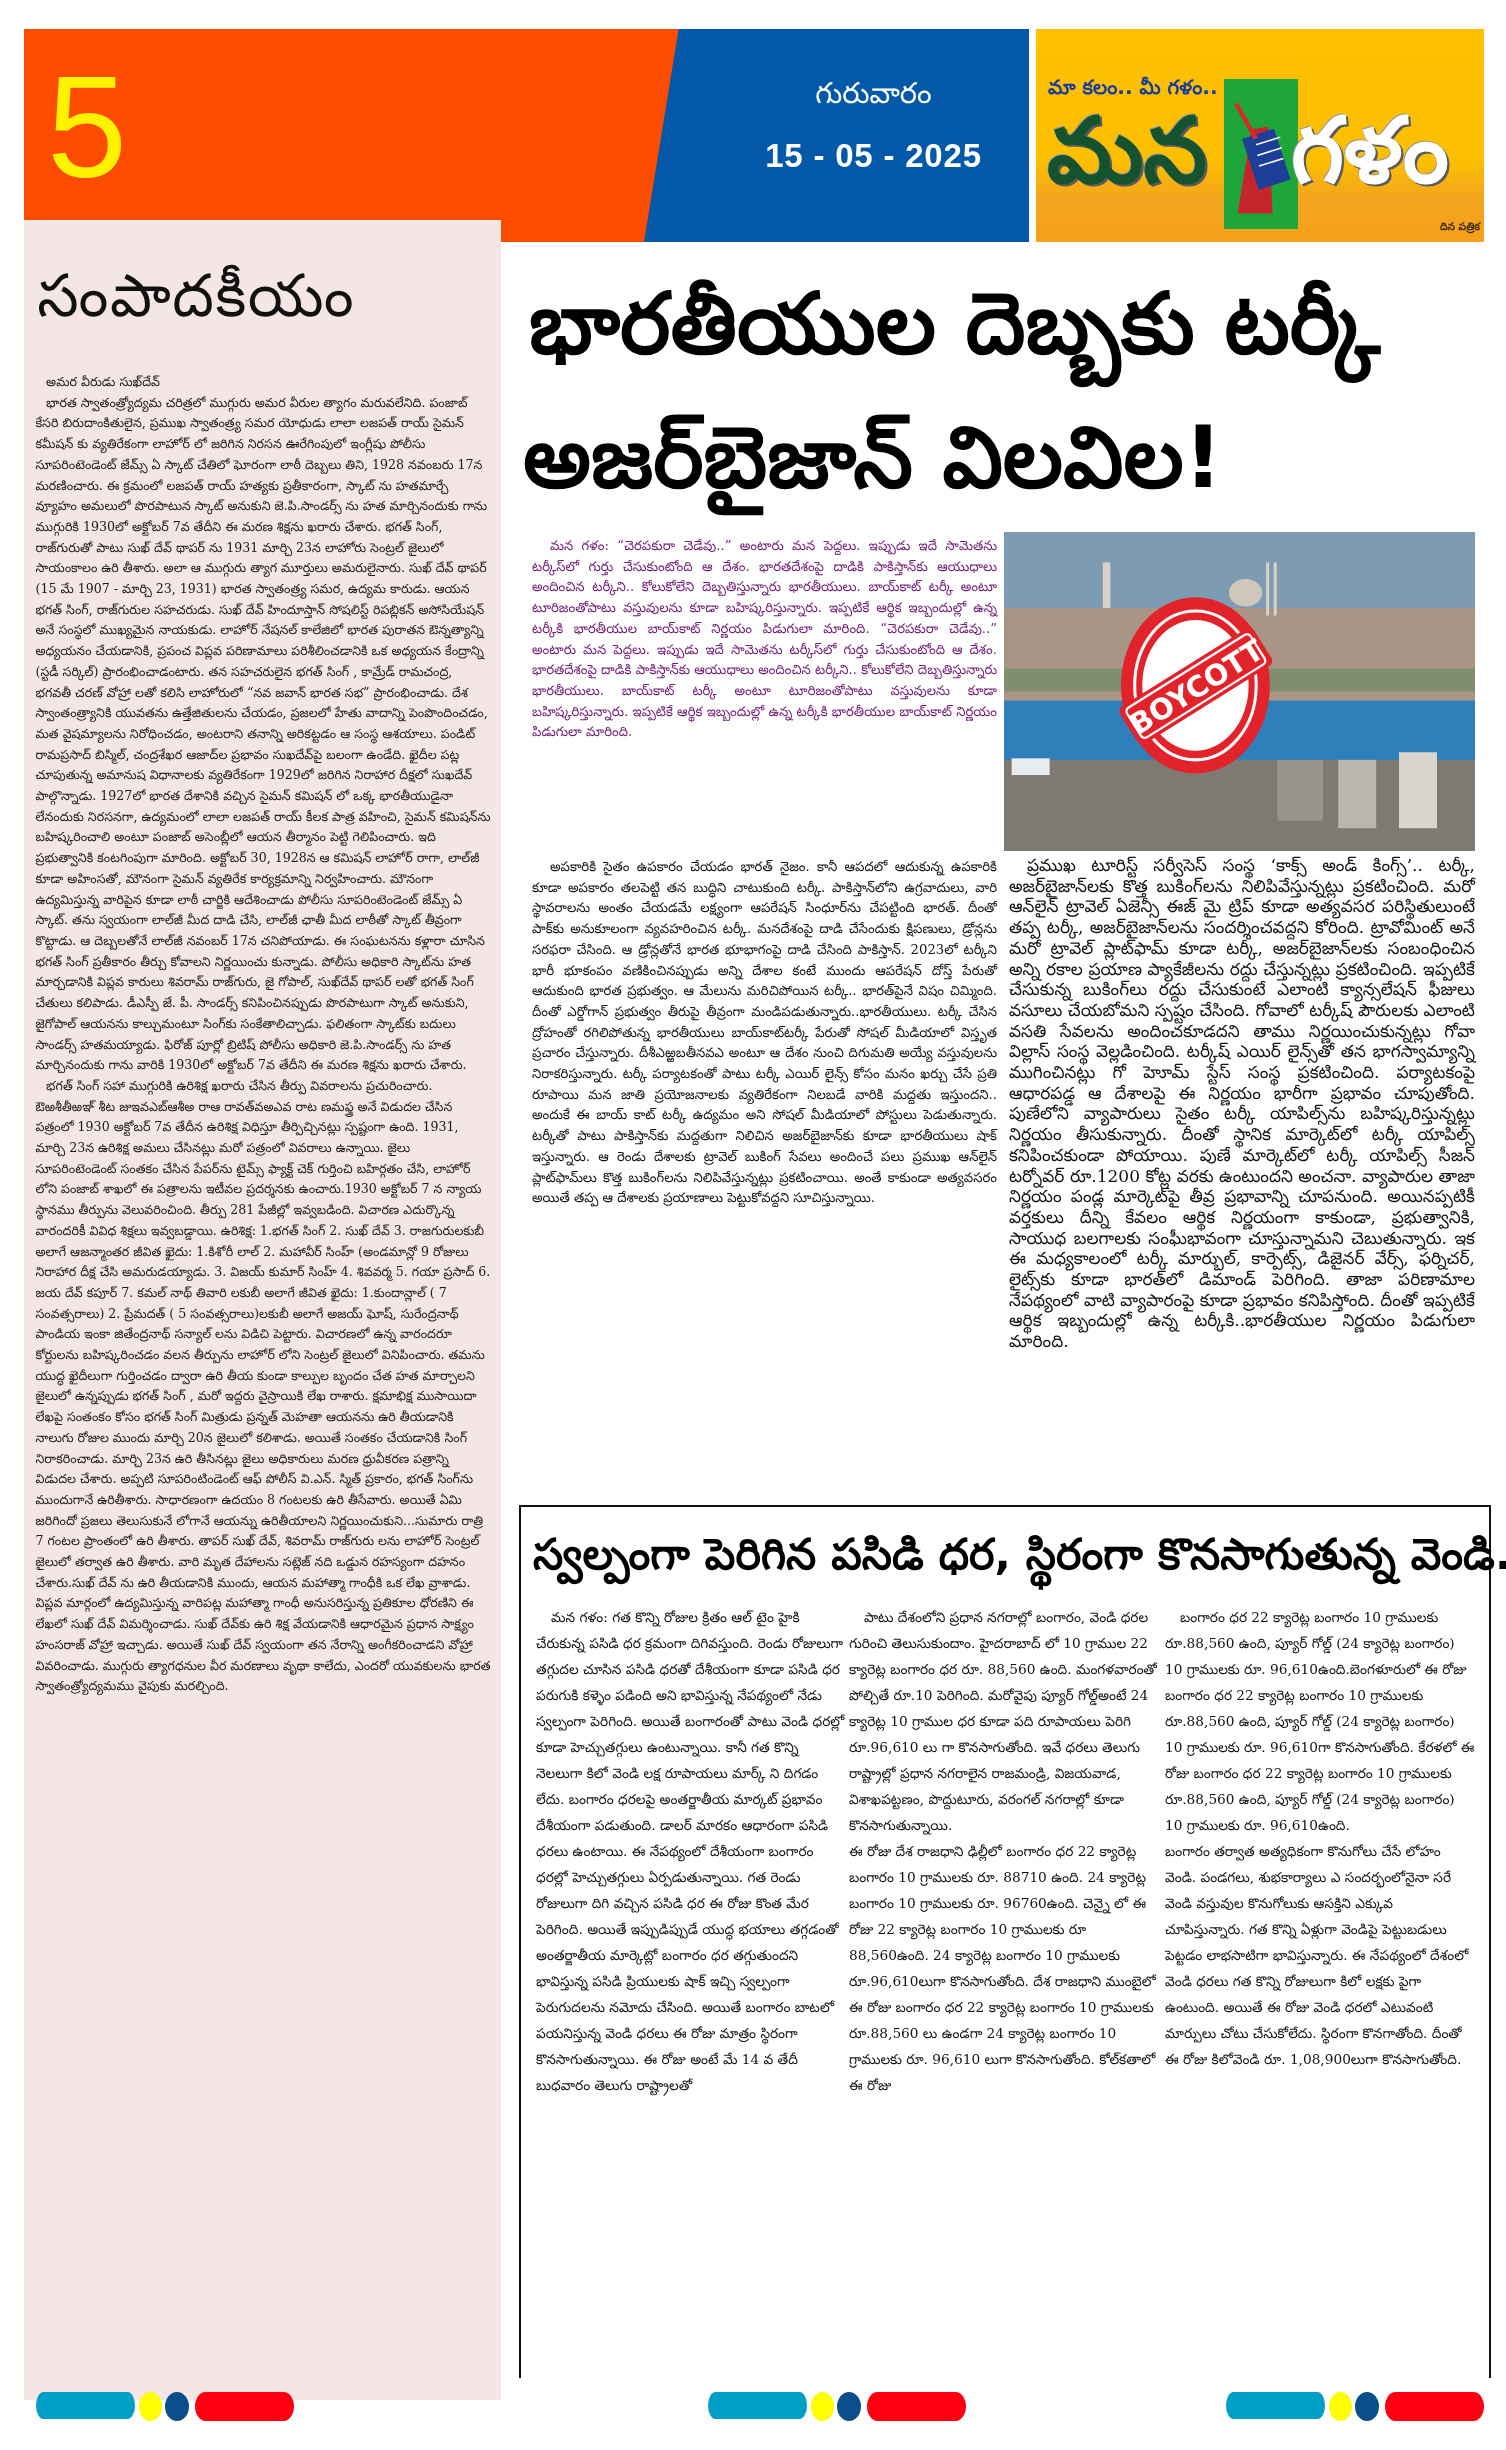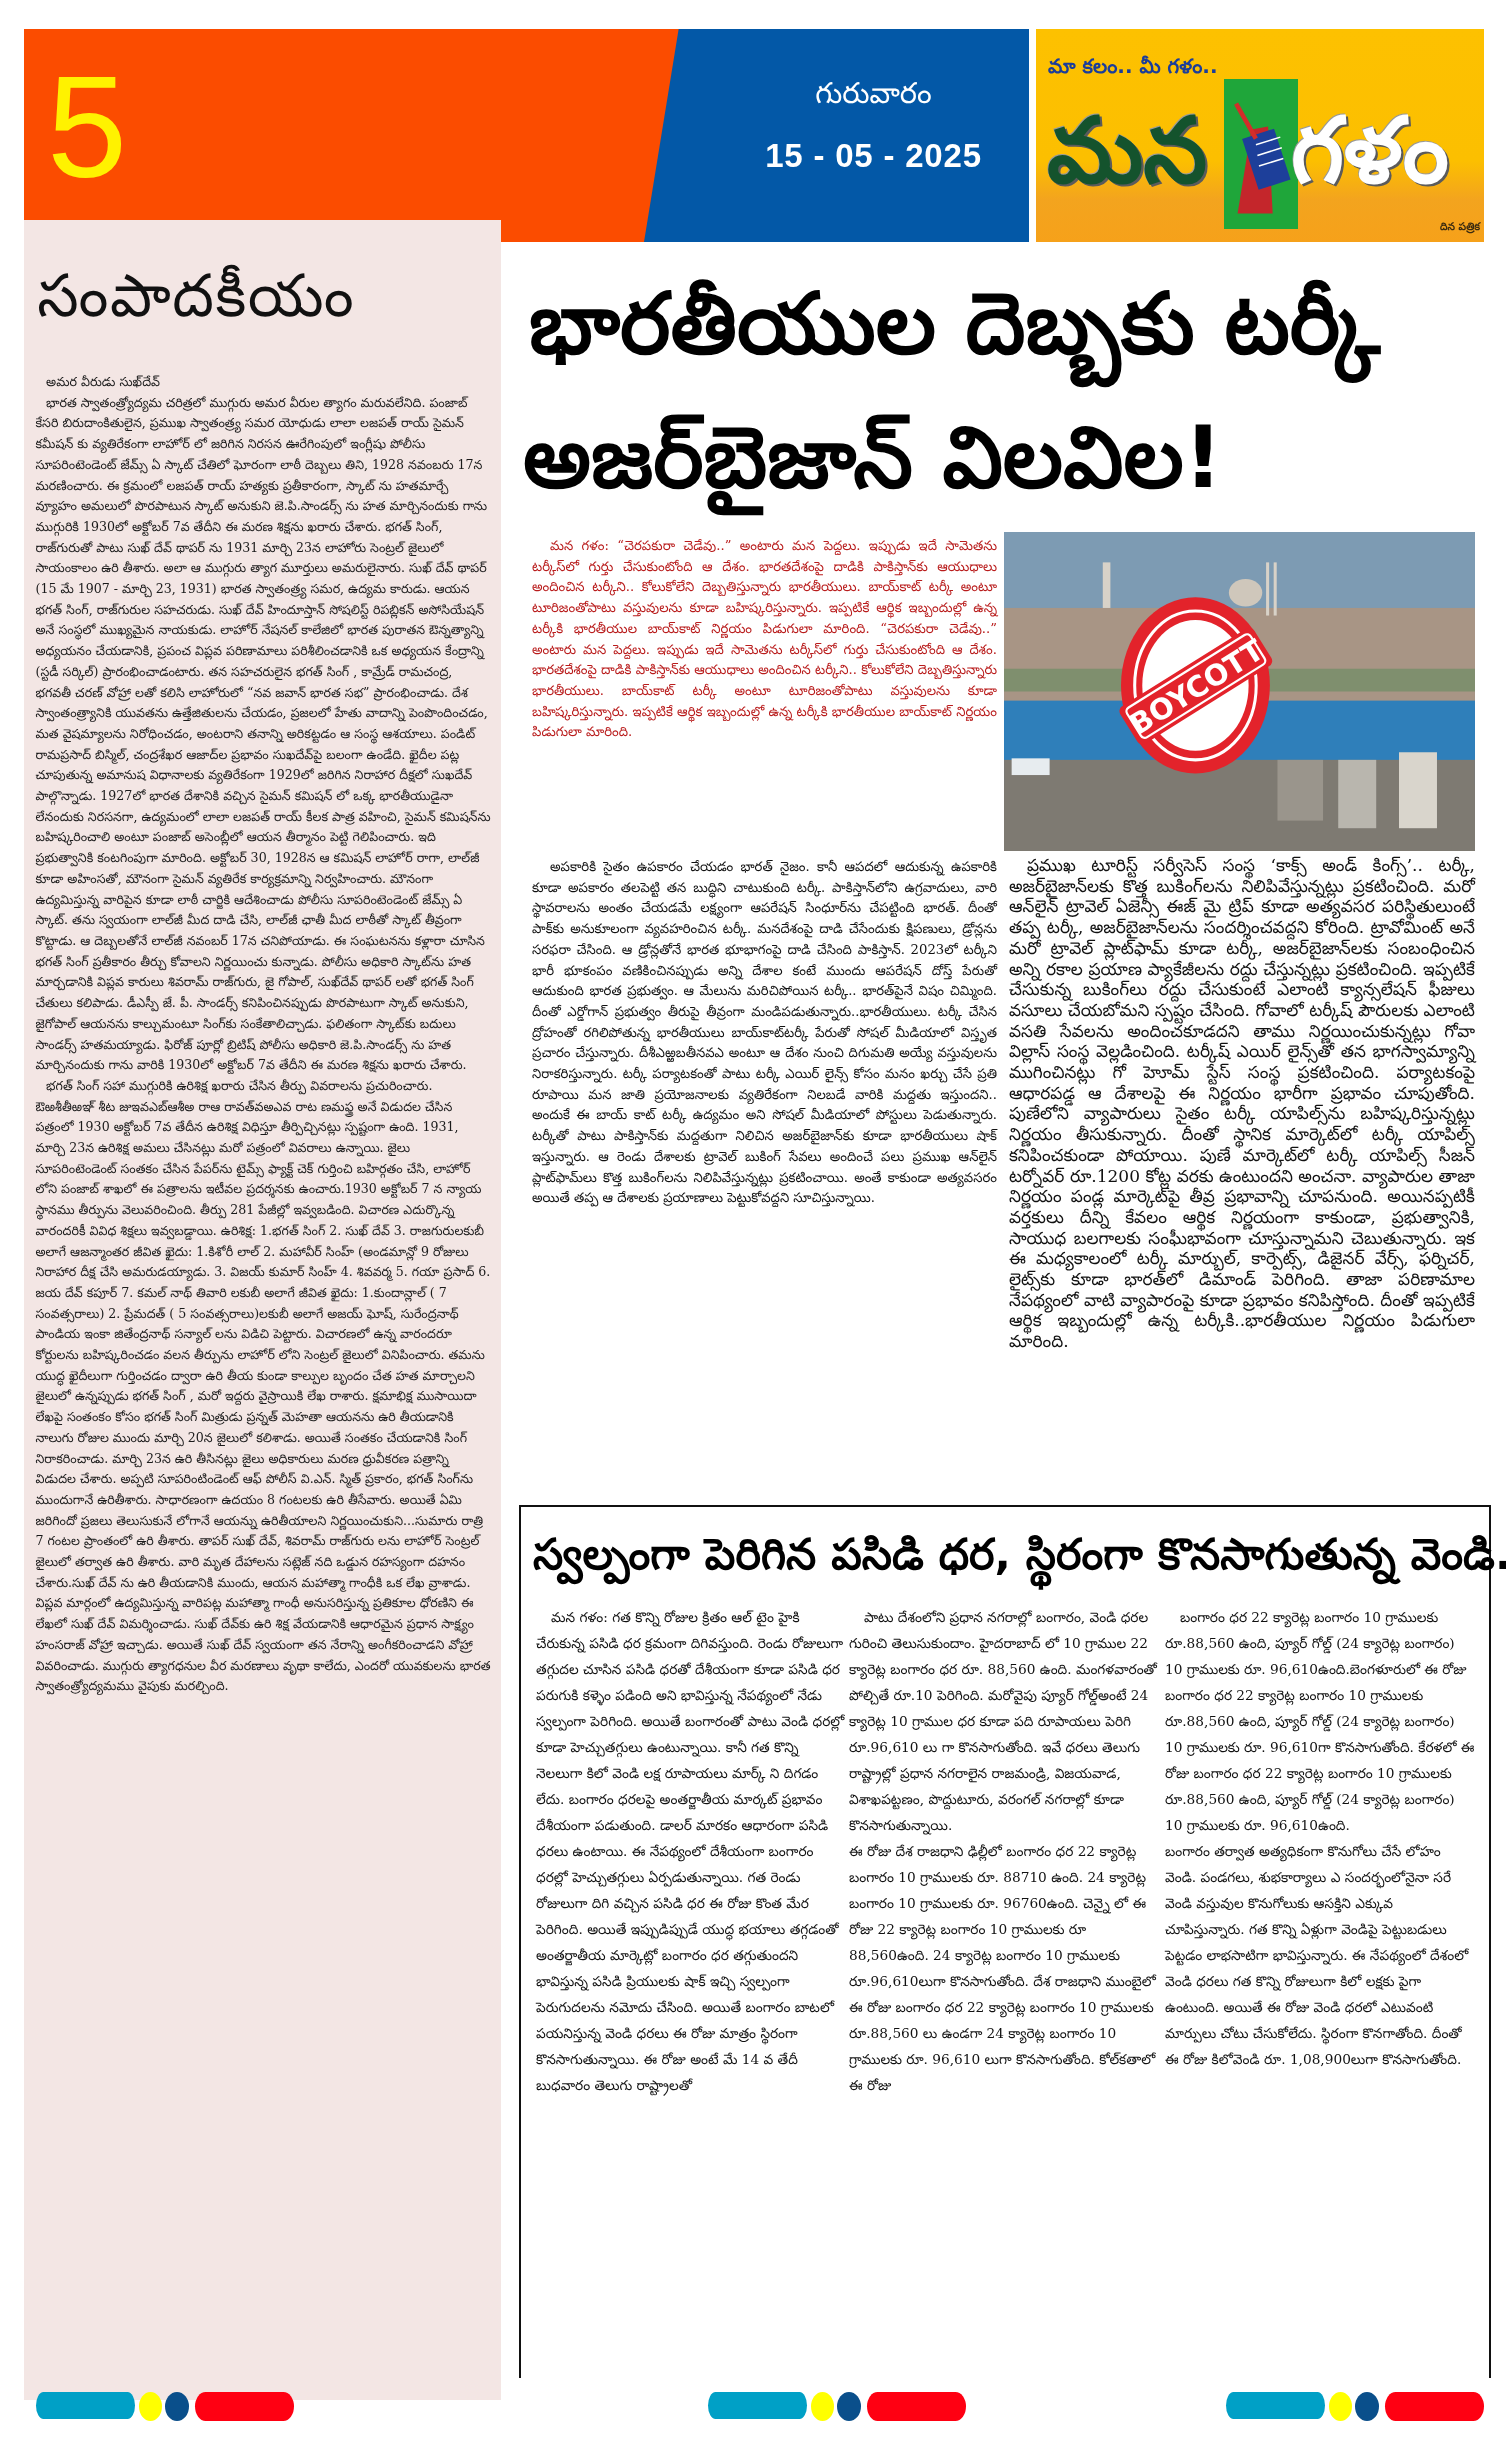--- a/index.html
+++ b/index.html
@@ -33,21 +33,21 @@
   .h-day {
     position: absolute; left: 775px; top: 76px; width: 197px; text-align: center;
     font-size: 29px; color: #ffffff; font-family: "DejaVu Sans", sans-serif;
   }
   .h-date {
     position: absolute; left: 752px; top: 137px; width: 243px; text-align: center;
     font-size: 33px; color: #ffffff; font-family: "Liberation Sans", sans-serif; font-weight: bold;
     letter-spacing: 0.8px;
   }
   .h-tagline {
-    position: absolute; left: 1048px; top: 54px; font-size: 20px; color: #1b3d9a;
+    position: absolute; left: 1048px; top: 75px; font-size: 20px; color: #1b3d9a;
     font-family: "DejaVu Sans", sans-serif; font-weight: bold; white-space: nowrap;
   }
   .h-logo-left {
     position: absolute; left: 1047px; top: 94px; font-size: 91px; line-height: 114px; color: #14532d;
     font-family: "DejaVu Sans", sans-serif; font-weight: bold;
     text-shadow: 2.3px 2.3px 0 #5b5b5b, -0.8px -0.8px 0 #999;
   }
   .h-logo-right {
     position: absolute; left: 1291px; top: 94px; font-size: 91px; line-height: 114px; color: #ffffff;
     font-family: "DejaVu Sans", sans-serif; font-weight: bold;
@@ -86,21 +86,21 @@
     position: absolute; left: 523px; top: 257px; width: 972px;
     font-family: "DejaVu Sans", sans-serif; font-weight: bold; color: #000;
     font-size: 85px; line-height: 134px; white-space: nowrap;
   }
   .main-headline .l1 { display: block; padding-left: 6px; }
   .main-headline .l2 { display: block; padding-left: 0px; }
 
   
   .a1-col-left {
     position: absolute; left: 532px; top: 536px; width: 465px;
-    font-family: "DejaVu Serif", serif; font-size: 13.2px; line-height: 20.7px; color: #b91c1c;
+    font-family: "DejaVu Serif", serif; font-size: 13.2px; line-height: 20.7px; color: #701a75;
     text-align: justify;
   }
   .a1-col-left p { text-indent: 18px; margin-bottom: 0; }
   .a1-photo {
     position: absolute; left: 1004px; top: 532px; width: 471px; height: 319px; overflow: hidden;
     background: linear-gradient(180deg, #6c8ea9 0%, #7e9db5 18%, #b7a79a 30%, #a7907f 46%, #3a7eb0 56%, #2f7fb8 68%, #6f7671 78%, #8c867e 100%);
   }
   .a1-col-right {
     position: absolute; left: 1009px; top: 855px; width: 466px;
     font-family: "DejaVu Serif", serif; font-size: 17px; line-height: 20.7px; color: #111;

